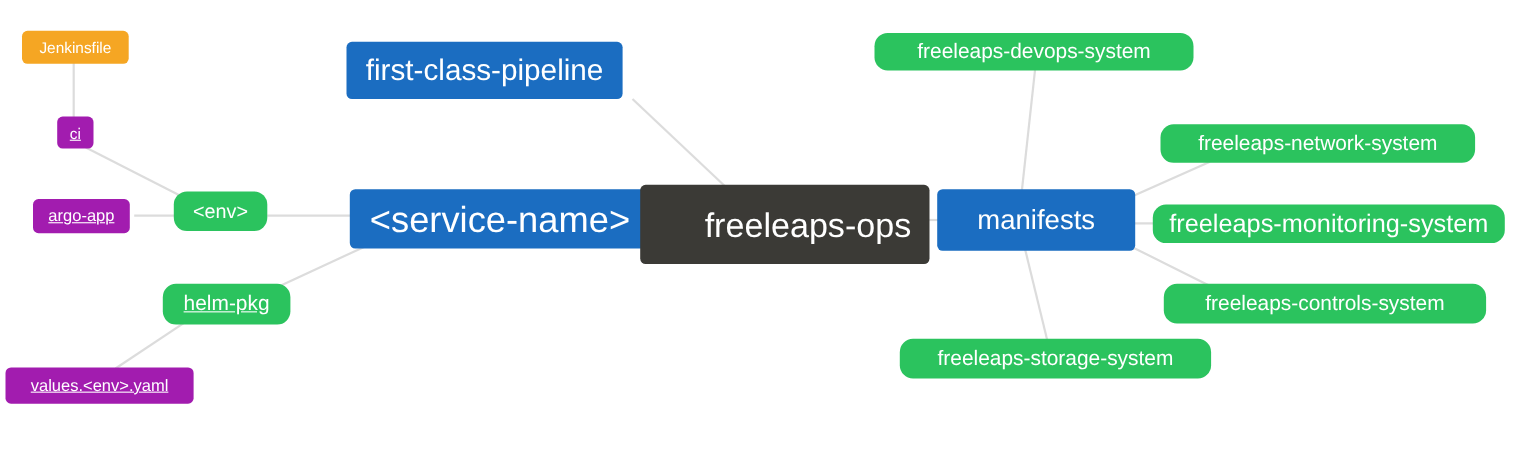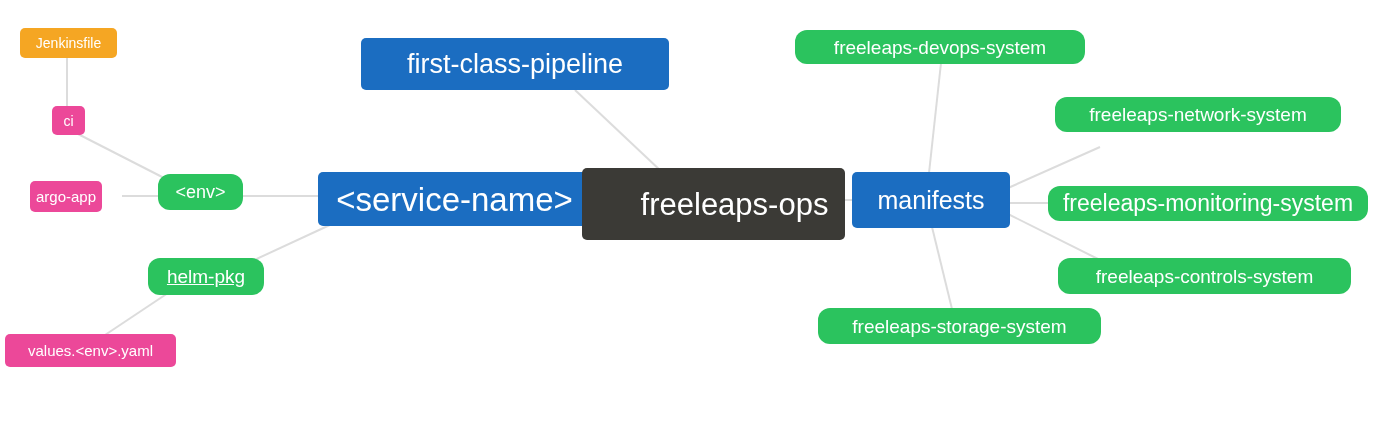--- a/index.html
+++ b/index.html
@@ -31,21 +31,21 @@
     align-items: center;
     justify-content: center;
     text-align: center;
     white-space: nowrap;
     border-radius: 5px;
     cursor: pointer;
     line-height: 1;
   }
   .node.blue  { background: #1b6dc1; }
   .node.green { background: #2bc35e; border-radius: 12px; }
-  .node.red   { background: #ec4899; }
+  .node.red   { background: #a21caf; text-decoration: underline; }
   .node.amber { background: #f5a623; }
   .node.dark  { background: #3b3a36; }
 </style>
 </head>
 <body>
 
 <div style="position:absolute; left:0; top:0; width:1390px; height:421px;">
 
   <svg class="edges" width="1390" height="421" viewBox="0 0 1390 421" aria-hidden="true">
     <line class="edge" x1="575" y1="90" x2="662" y2="172"></line>
@@ -61,39 +61,39 @@
     <line class="edge" x1="1008" y1="188" x2="1100" y2="147"></line>
     <line class="edge" x1="1008" y1="203" x2="1050" y2="203"></line>
     <line class="edge" x1="1008" y1="214" x2="1100" y2="260"></line>
     <line class="edge" x1="932" y1="227" x2="952" y2="309"></line>
   </svg>
 
   <div class="node amber" style="left:20px; top:28px; width:97px; height:30px; font-size:14px;">Jenkinsfile</div>
 
   <div class="node red" style="left:52px; top:106px; width:33px; height:29px; font-size:14px;">ci</div>
 
-  <div class="node red" style="left:30px; top:181px; width:72px; height:31px; font-size:15px;">argo-app</div>
+  <div class="node red" style="left:30px; top:181px; width:88px; height:31px; font-size:15px;">argo-app</div>
 
   <div class="node green" style="left:158px; top:174px; width:85px; height:36px; font-size:18px;">&lt;env&gt;</div>
 
   <div class="node green" style="left:148px; top:258px; width:116px; height:37px; font-size:19px;text-decoration:underline;">helm-pkg</div>
 
   <div class="node red" style="left:5px; top:334px; width:171px; height:33px; font-size:15px;">values.&lt;env&gt;.yaml</div>
 
-  <div class="node blue" style="left:315px; top:38px; width:308px; height:52px; font-size:27px;margin-left:46px;">first-class-pipeline</div>
+  <div class="node blue" style="left:315px; top:38px; width:251px; height:52px; font-size:27px;">first-class-pipeline</div>
 
   <div class="node blue" style="left:318px; top:172px; width:273px; height:54px; font-size:33px;">&lt;service-name&gt;</div>
 
   <div class="node dark" style="left:582px; top:168px; width:263px; height:72px; font-size:31px;padding-left:42px;">freeleaps-ops</div>
 
-  <div class="node blue" style="left:852px; top:172px; width:158px; height:56px; font-size:25px;">manifests</div>
+  <div class="node blue" style="left:852px; top:172px; width:180px; height:56px; font-size:25px;">manifests</div>
 
   <div class="node green" style="left:795px; top:30px; width:290px; height:34px; font-size:19px;">freeleaps-devops-system</div>
 
-  <div class="node green" style="left:1055px; top:97px; width:286px; height:35px; font-size:19px;">freeleaps-network-system</div>
+  <div class="node green" style="left:1055px; top:113px; width:286px; height:35px; font-size:19px;">freeleaps-network-system</div>
 
   <div class="node green" style="left:1048px; top:186px; width:320px; height:35px; font-size:23px;">freeleaps-monitoring-system</div>
 
   <div class="node green" style="left:1058px; top:258px; width:293px; height:36px; font-size:19px;">freeleaps-controls-system</div>
 
   <div class="node green" style="left:818px; top:308px; width:283px; height:36px; font-size:19px;">freeleaps-storage-system</div>
 
 </div>
 
 </body></html>

